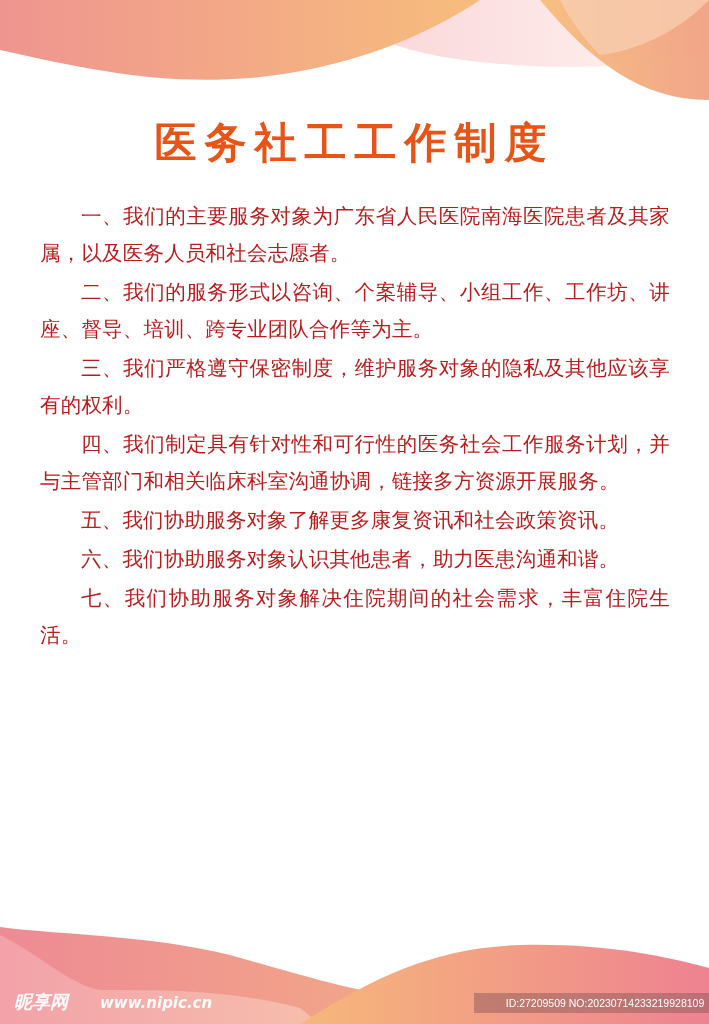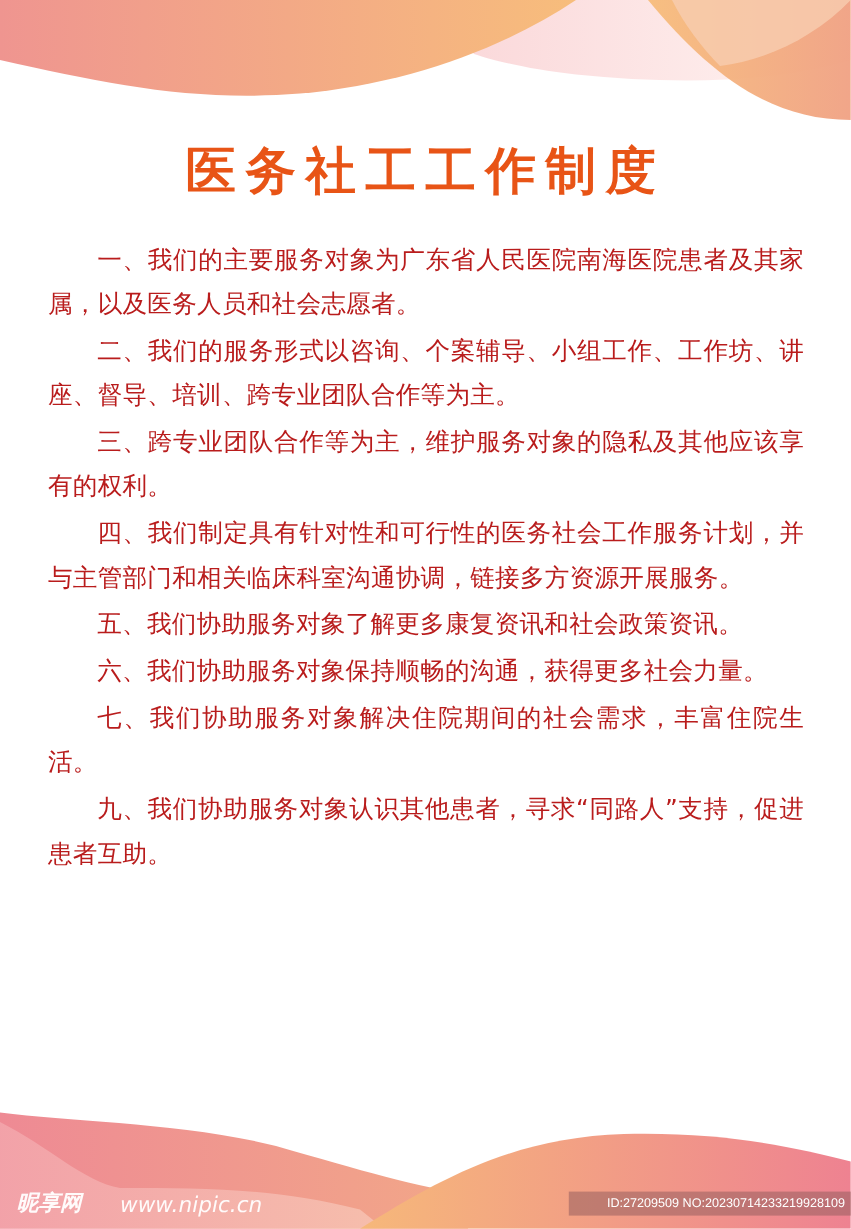--- a/index.html
+++ b/index.html
@@ -7,22 +7,22 @@
          font-family:"DejaVu Sans", "Liberation Sans", sans-serif; }
   .bg { position:absolute; left:0; top:0; width:709px; height:1024px; }
   .title { position:absolute; left:0; width:709px; top:115px; text-align:center;
            font-family:"DejaVu Sans", sans-serif; font-weight:bold; font-size:42px;
            letter-spacing:8px; color:#e85416; }
   .body { position:absolute; left:40px; top:198px; width:630px; }
   .para { font-size:20.5px; line-height:37px; color:#b91c1c; margin:0 0 2px 0;
           text-indent:41px; letter-spacing:0.2px; text-align:justify; }
   .wm-logo { position:absolute; left:14px; top:990px; font-size:18px; font-weight:bold;
              font-style:italic; color:rgba(255,255,255,0.95); }
-  .wm-url { position:absolute; left:100px; top:994px; font-size:18px; font-style:italic;
-            font-weight:normal; color:rgba(255,255,255,0.95); }
+  .wm-url { position:absolute; left:100px; top:994px; font-size:15px; font-style:italic;
+            font-weight:bold; color:rgba(255,255,255,0.95); }
   .wm-id { position:absolute; left:474px; top:993px; width:262px; height:20px;
            background:rgba(150,95,95,0.55); color:#ffffff; font-size:10.5px;
            line-height:20px; text-align:center; font-family:"Liberation Sans", sans-serif; }
 </style>
 </head>
 <body>
 
 <svg class="bg" viewBox="0 0 709 1024" xmlns="http://www.w3.org/2000/svg">
   <defs>
     <linearGradient id="gTop" x1="0" y1="0" x2="1" y2="0">
@@ -59,23 +59,22 @@
   <path d="M0 927 C60 935 150 935 230 955 C300 975 350 990 390 995 L390 1024 L0 1024 Z" fill="url(#gBotL)"></path>
   <path d="M0 935 C40 955 70 985 100 990 C170 990 230 990 300 1008 L320 1024 L0 1024 Z" fill="url(#gBotPale)" opacity="0.85"></path>
   <path d="M300 1024 C370 980 430 948 520 945 C600 943 660 955 709 968 L709 1024 Z" fill="url(#gBotR)"></path>
 </svg>
 
 <div class="title">医务社工工作制度</div>
 
 <div class="body">
   <p class="para">一、我们的主要服务对象为广东省人民医院南海医院患者及其家属，以及医务人员和社会志愿者。</p>
   <p class="para">二、我们的服务形式以咨询、个案辅导、小组工作、工作坊、讲座、督导、培训、跨专业团队合作等为主。</p>
-  <p class="para">三、跨专业团队合作等为主，维护服务对象的隐私及其他应该享有的权利。</p>
+  <p class="para">三、我们严格遵守保密制度，维护服务对象的隐私及其他应该享有的权利。</p>
   <p class="para">四、我们制定具有针对性和可行性的医务社会工作服务计划，并与主管部门和相关临床科室沟通协调，链接多方资源开展服务。</p>
   <p class="para">五、我们协助服务对象了解更多康复资讯和社会政策资讯。</p>
-  <p class="para">六、我们协助服务对象保持顺畅的沟通，获得更多社会力量。</p>
+  <p class="para">六、我们协助服务对象认识其他患者，助力医患沟通和谐。</p>
   <p class="para">七、我们协助服务对象解决住院期间的社会需求，丰富住院生活。</p>
-  <p class="para">九、我们协助服务对象认识其他患者，寻求“同路人”支持，促进患者互助。</p>
 </div>
 
 <div class="wm-logo">昵享网</div>
 <div class="wm-url">www.nipic.cn</div>
 <div class="wm-id">ID:27209509 NO:20230714233219928109</div>
 
 </body></html>

